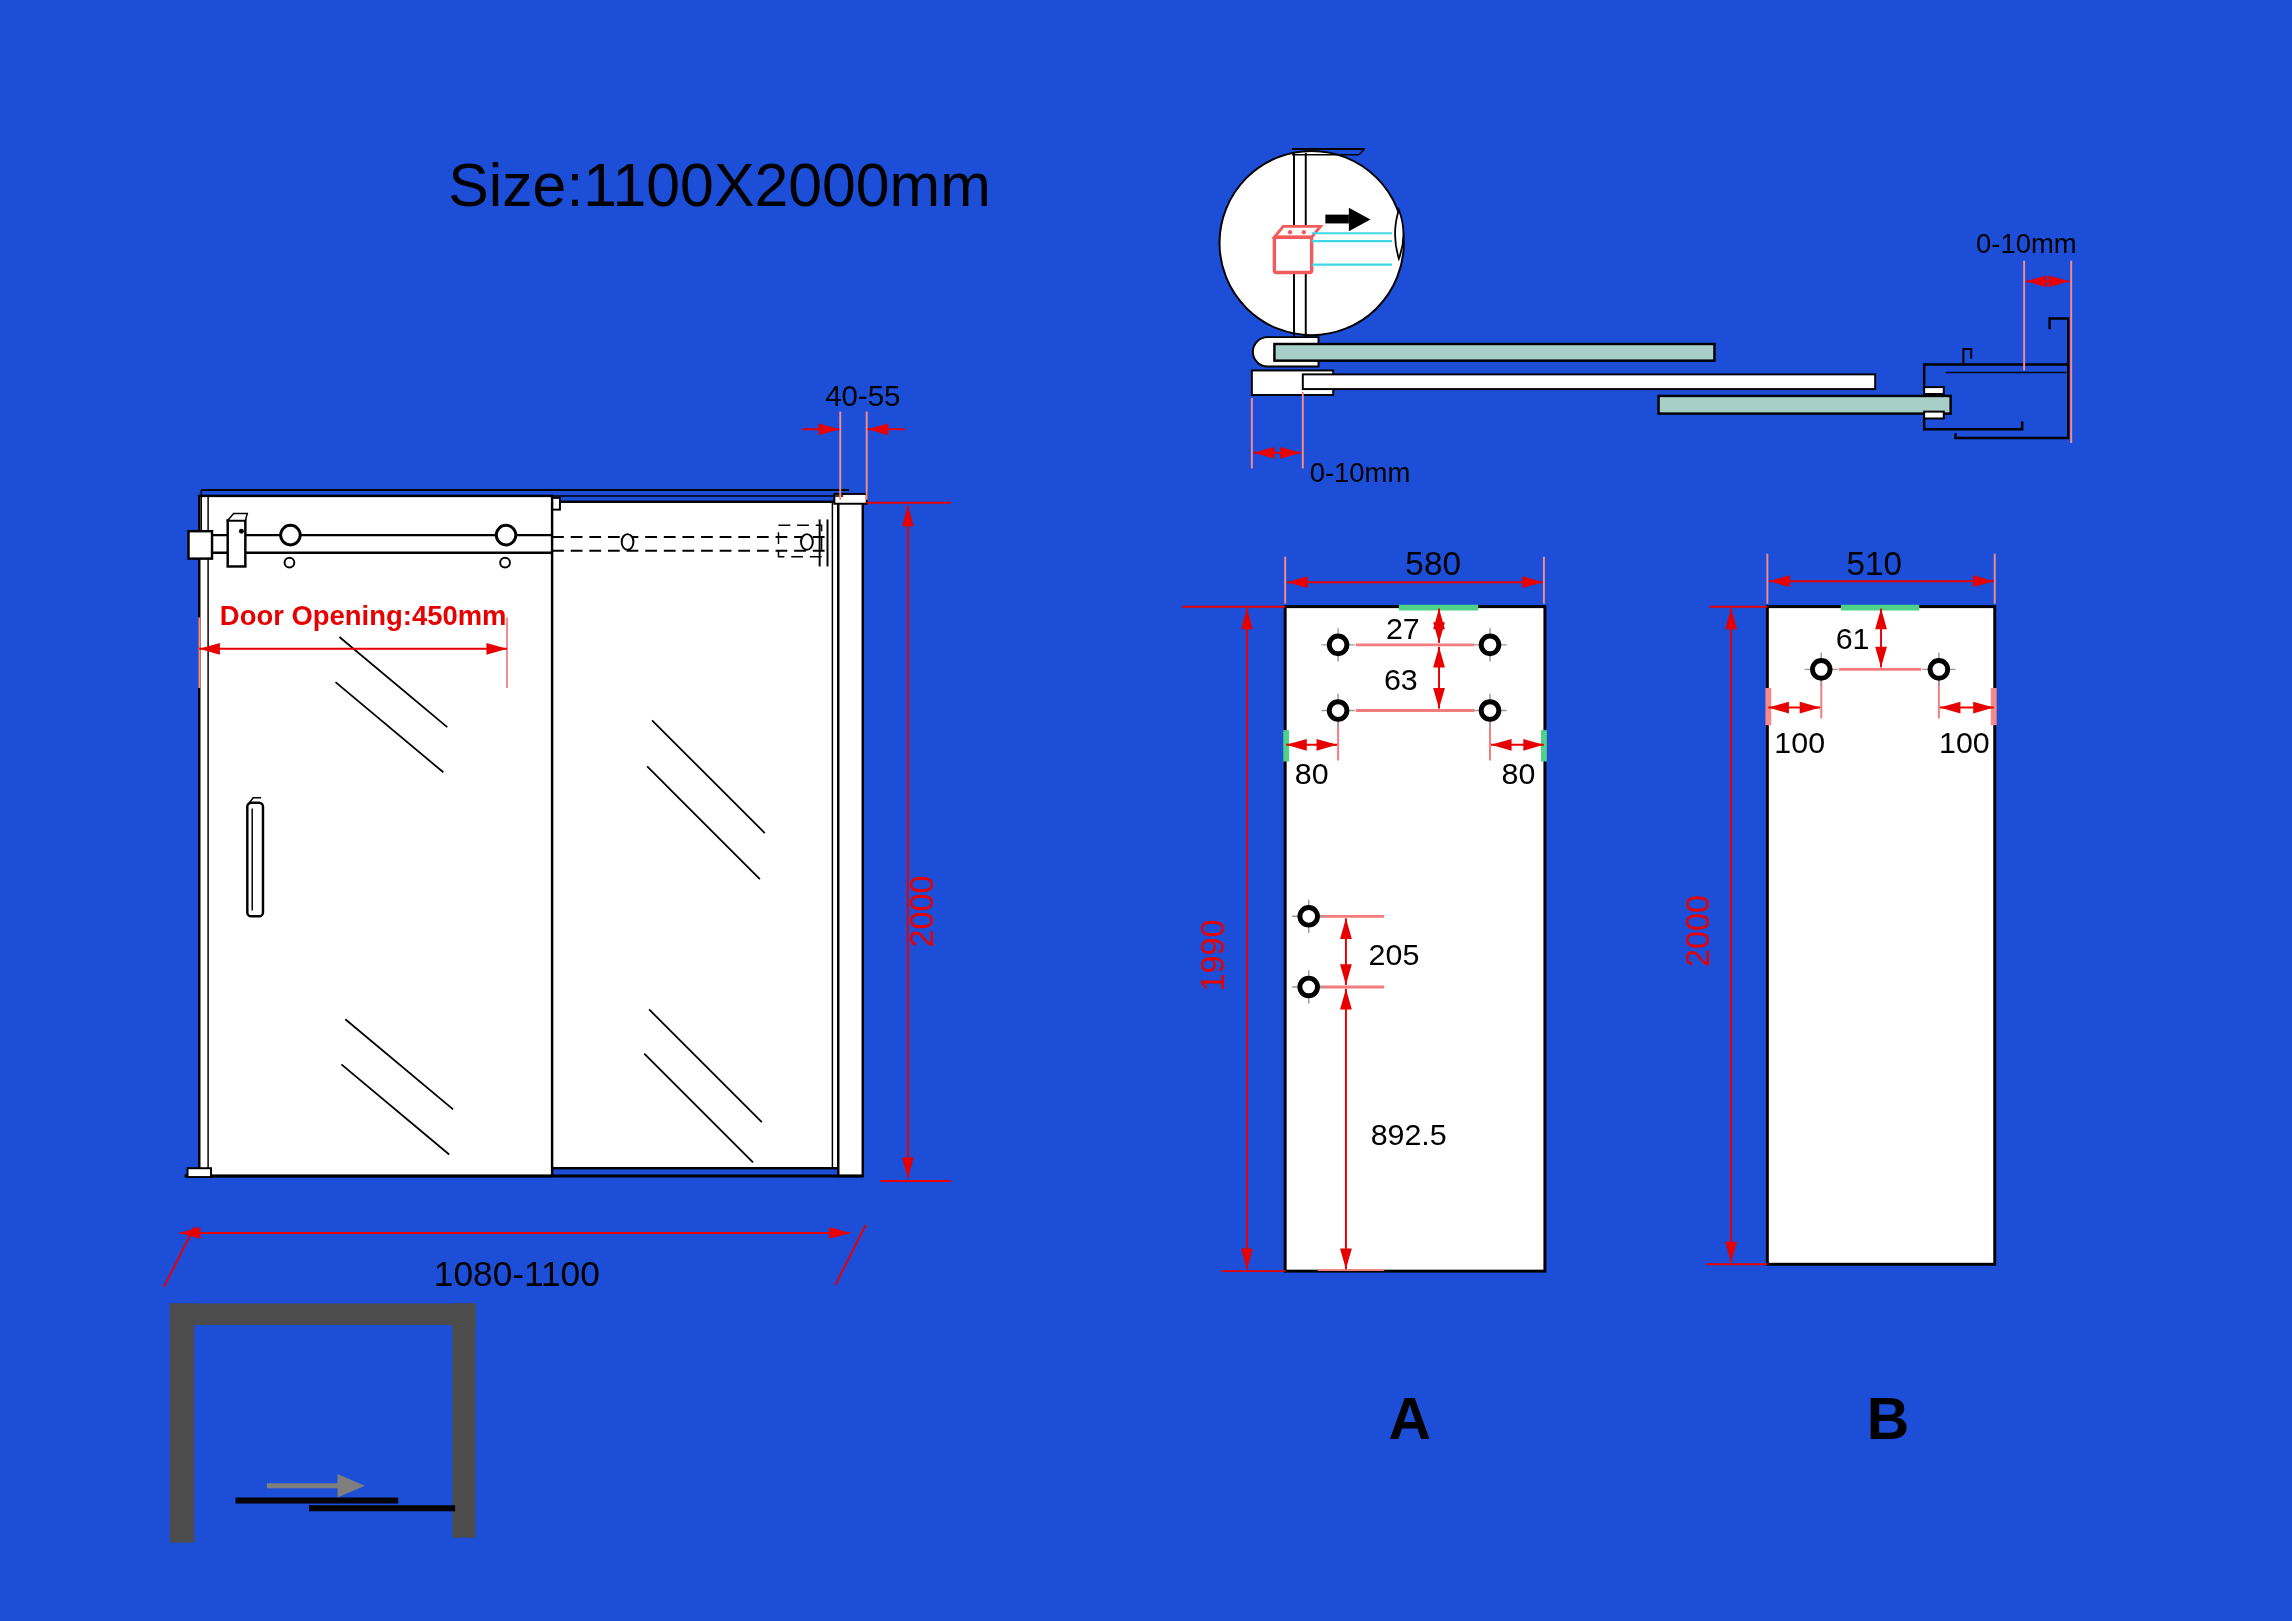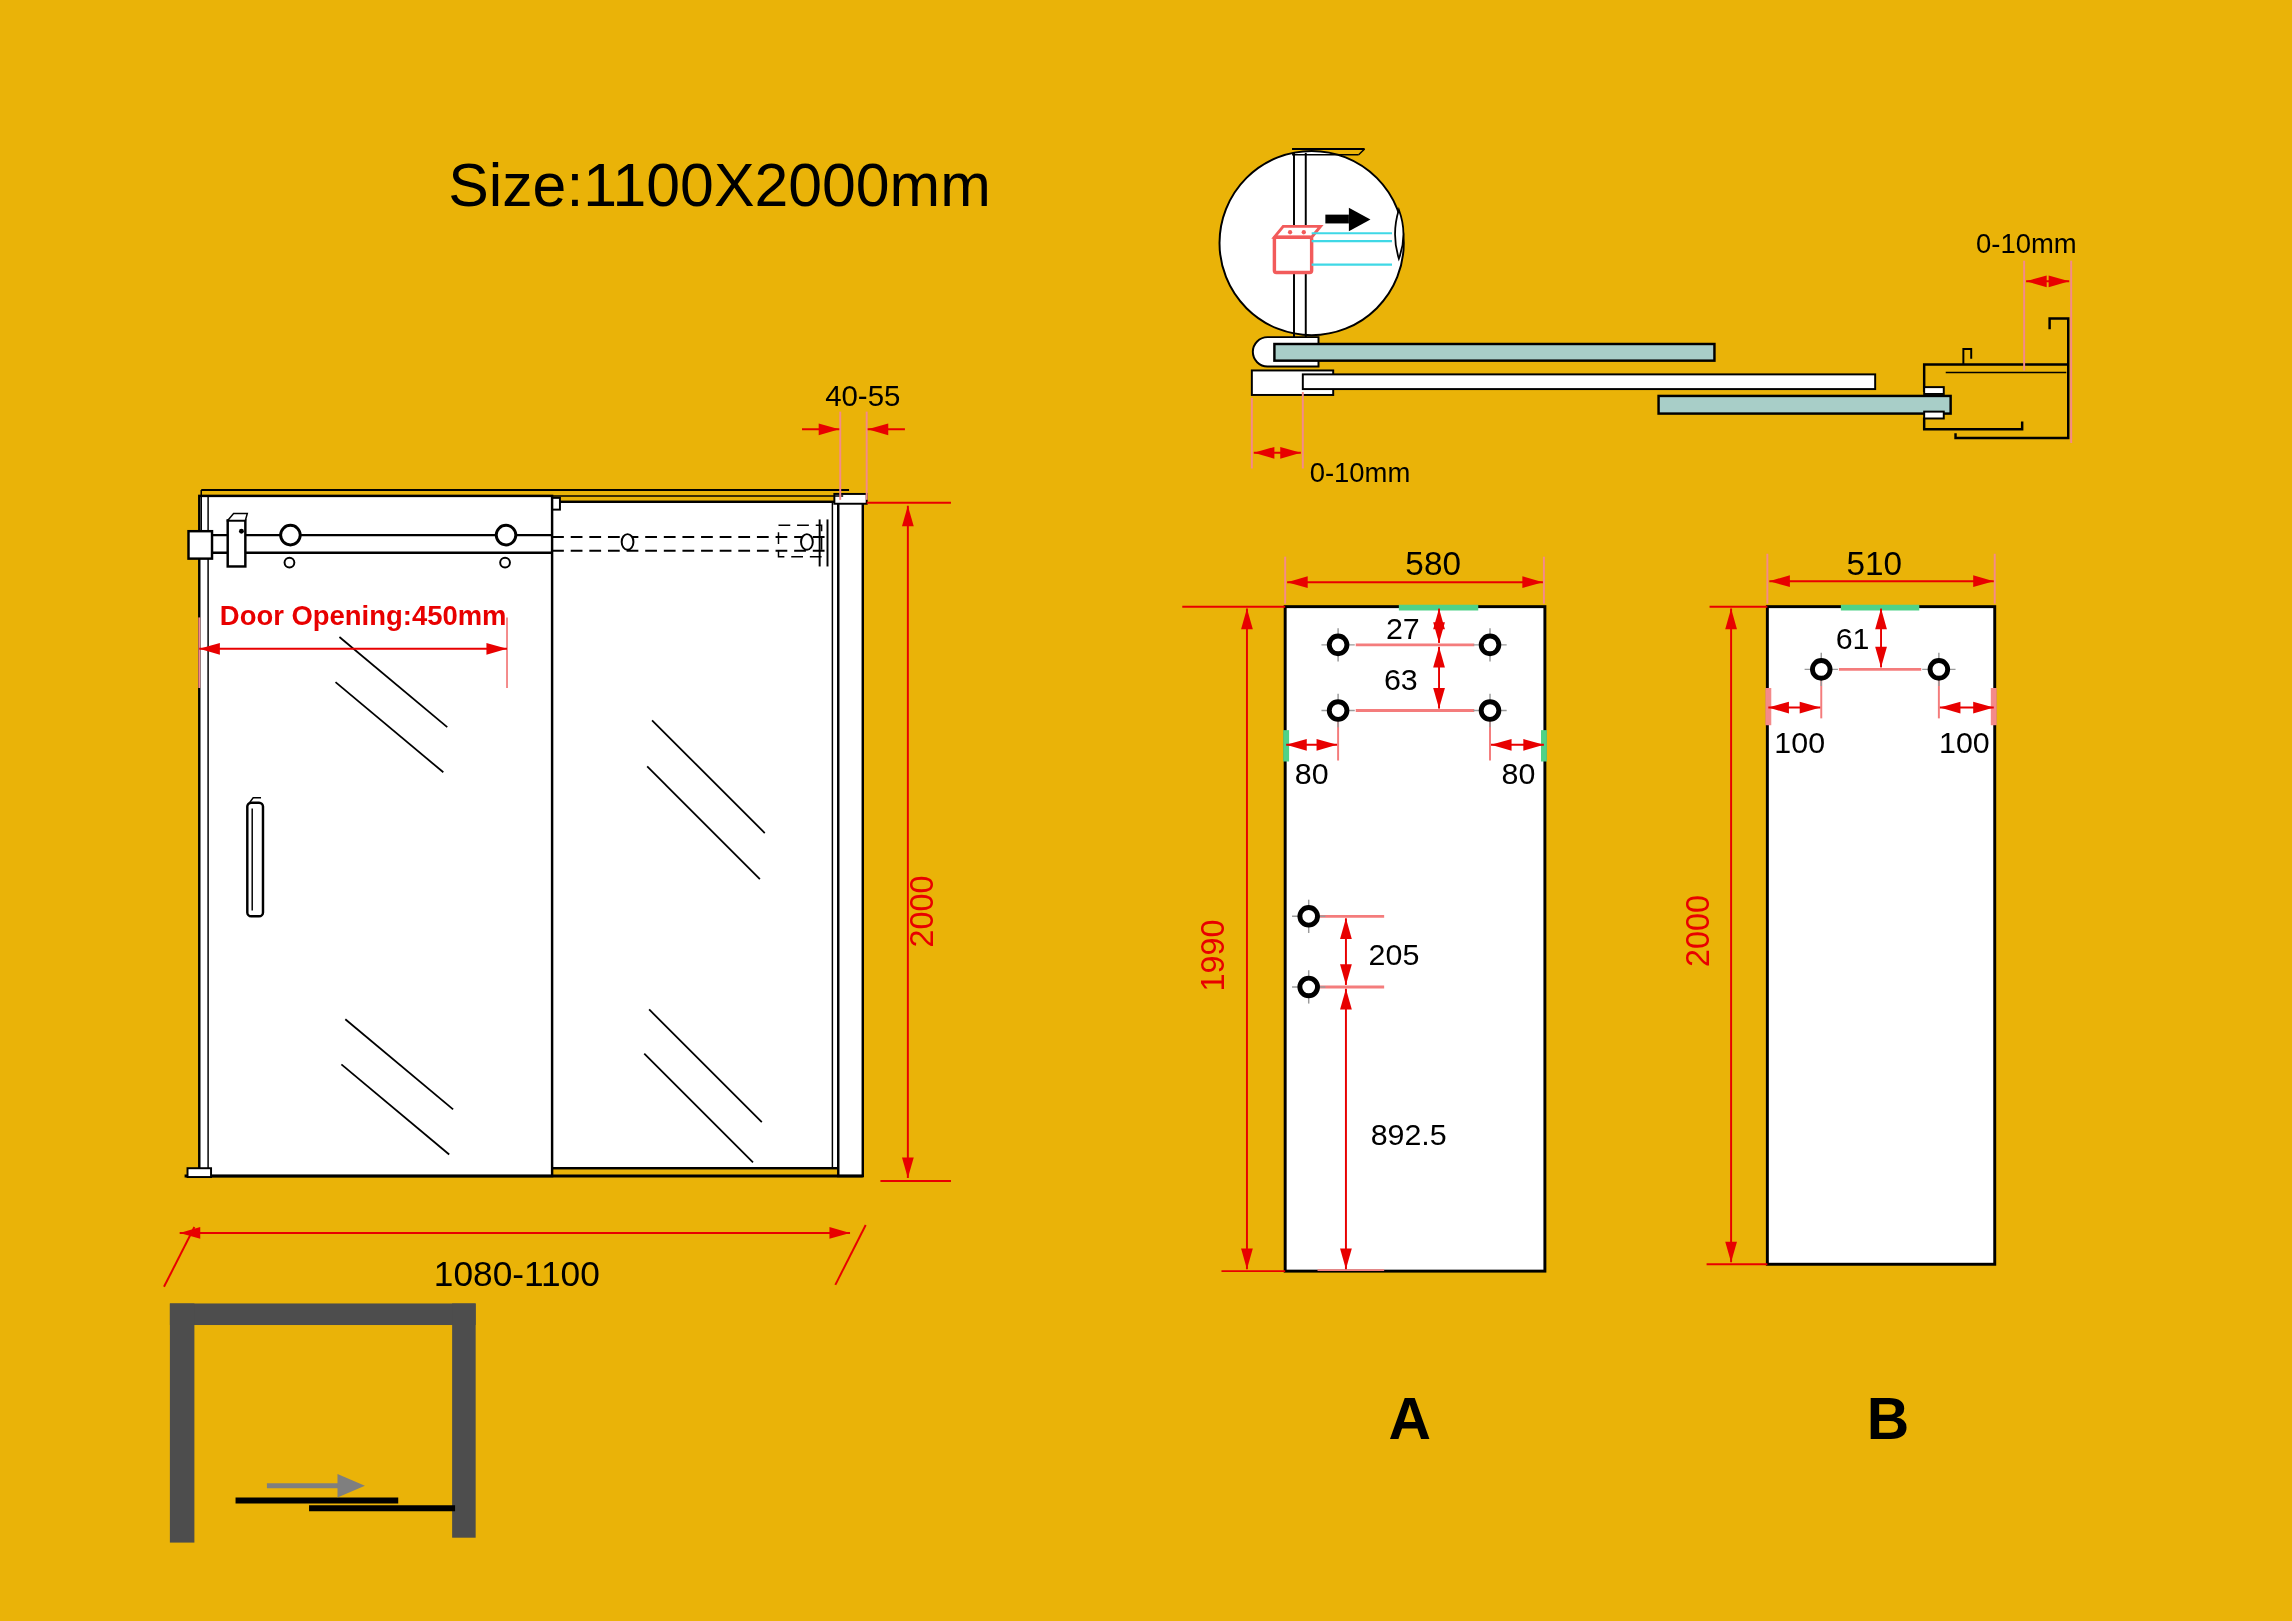--- a/index.html
+++ b/index.html
@@ -1,16 +1,16 @@
 <!DOCTYPE html>
 <html><head>
 <meta charset="utf-8">
 <style>
   html,body{margin:0;padding:0;background:#fff;}
-  #stage{position:relative;width:2293px;height:1621px;background:#eab308;overflow:hidden;}
+  #stage{position:relative;width:2293px;height:1621px;background:#1d4ed8;overflow:hidden;}
   svg{position:absolute;left:0;top:0;}
   text{font-family:"Liberation Sans","DejaVu Sans",sans-serif;fill:#000;}
   .t-red{fill:#e80000;}
   .t-bold{font-weight:bold;}
   .ln{stroke:#000;fill:none;}
   .dim{stroke:#e80000;stroke-width:2;fill:none;}
   .ext{stroke:#f48a8a;stroke-width:2;fill:none;}
   .pink{stroke:#f47c7c;fill:none;}
   .dash{stroke-dasharray:12 7;}
   .white{fill:#fff;}

